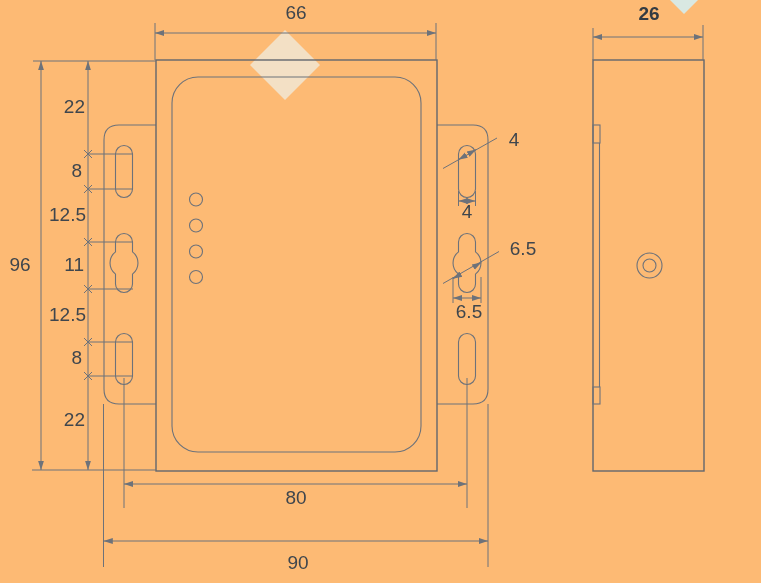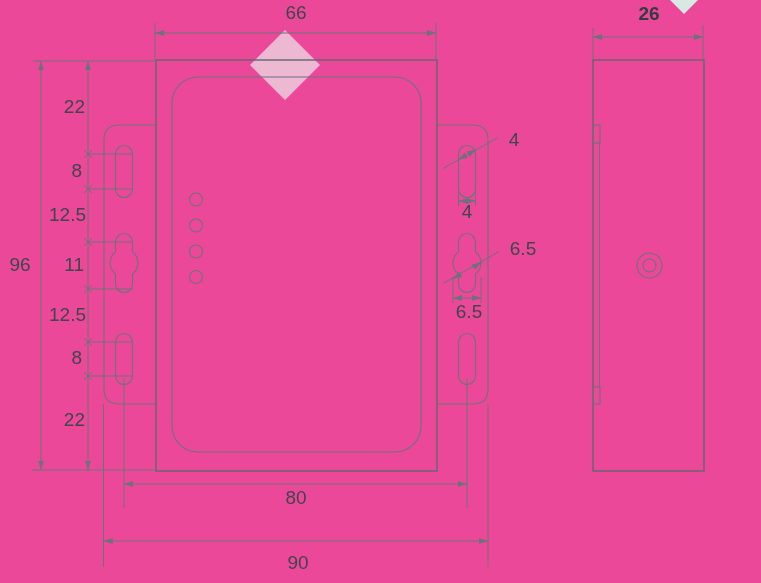--- a/index.html
+++ b/index.html
@@ -1,20 +1,20 @@
 <!DOCTYPE html>
 <html><head>
 <meta charset="utf-8">
 <style>
   html, body { margin: 0; padding: 0; background: #ffffff; }
   .canvas {
     position: relative;
     width: 761px;
     height: 583px;
-    background: #ec4899;
+    background: #fdba74;
     overflow: hidden;
     font-family: "Liberation Sans", sans-serif;
   }
   svg { display: block; }
   .outline { fill: none; stroke: #62676e; stroke-width: 1.4; }
   .thin    { fill: none; stroke: #6d727a; stroke-width: 1.1; }
   .dimline { fill: none; stroke: #6d727a; stroke-width: 1; }
   .tick    { stroke: #6d727a; stroke-width: 1; }
   .dimtext {
     fill: #3f464d;

